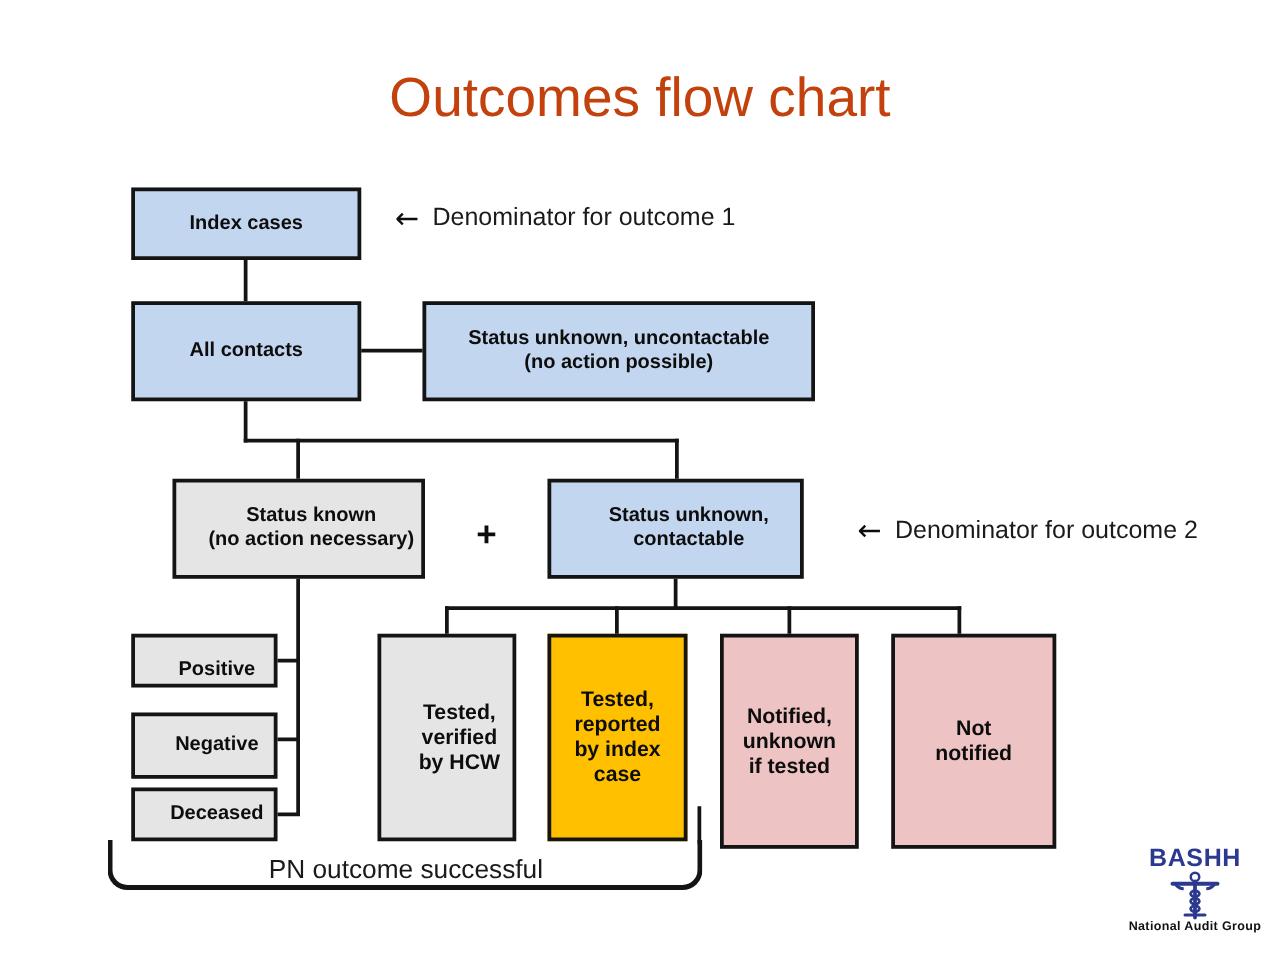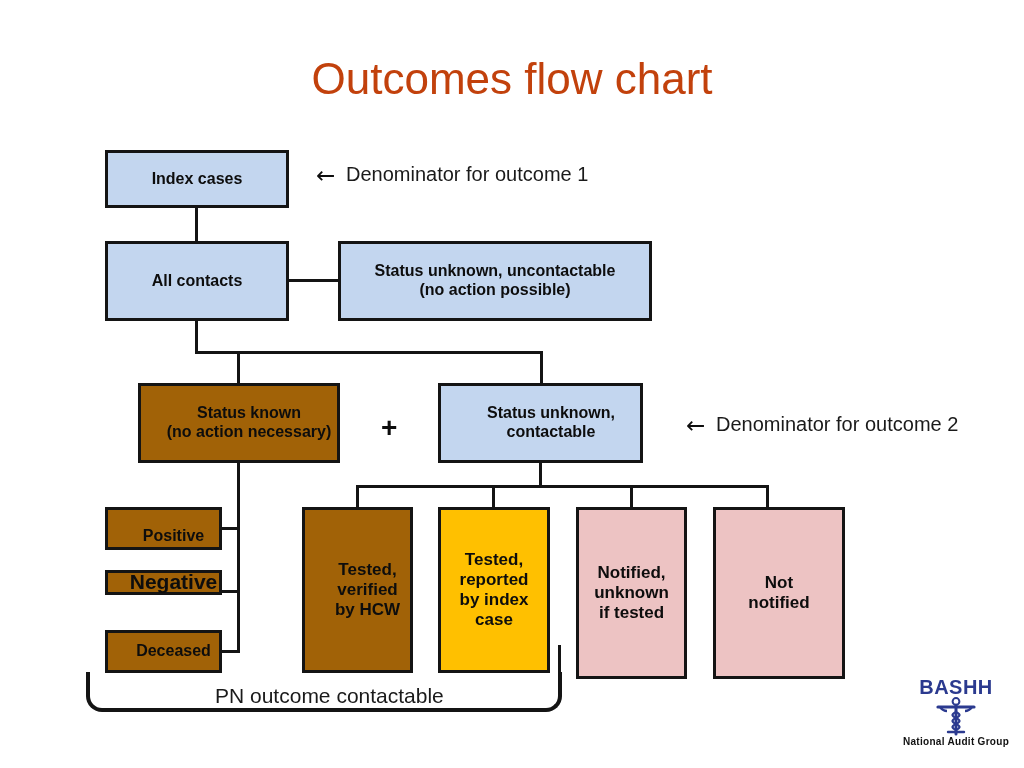--- a/index.html
+++ b/index.html
@@ -33,21 +33,21 @@
     align-items:center;
     justify-content:center;
     text-align:center;
     font-weight:bold;
     color:#0d0d0d;
     line-height:1.18;
     padding:1px 4px;
   }
   .box span{display:block;}
   .blue{background:#c3d6ef;}
-  .green{background:#a16207;padding-left:24px;}
+  .green{background:#e5e5e5;padding-left:24px;}
   .orange{background:#ffc000;}
   .pink{background:#edc3c3;}
 
   
   .ln{position:absolute;background:#141414;}
   .vl{width:3px;}
   .hl{height:3px;}
 
   
   .note{
@@ -130,21 +130,21 @@
   <div class="ln vl" style="left:539px;top:462px;height:25px;"></div>
   <div class="ln hl" style="left:356px;top:485px;width:413px;"></div>
   <div class="ln vl" style="left:356px;top:485px;height:23px;"></div>
   <div class="ln vl" style="left:492px;top:485px;height:23px;"></div>
   <div class="ln vl" style="left:630px;top:485px;height:23px;"></div>
   <div class="ln vl" style="left:766px;top:485px;height:23px;"></div>
 
   <div class="ln vl" style="left:558px;top:645px;height:30px;"></div>
 
   <div class="bracket"></div>
-  <div class="pnlabel" style="left:215px;top:684px;">PN outcome contactable</div>
+  <div class="pnlabel" style="left:215px;top:684px;">PN outcome successful</div>
 
   <div class="box blue" style="left:105px;top:150px;width:184px;height:58px;font-size:16px;">
     <span>Index cases</span>
   </div>
 
   <div class="box blue" style="left:105px;top:241px;width:184px;height:80px;font-size:16px;">
     <span>All contacts</span>
   </div>
 
   <div class="box blue" style="left:338px;top:241px;width:314px;height:80px;font-size:16px;flex-direction:column;">
@@ -159,21 +159,21 @@
 
   <div class="box blue" style="left:438px;top:383px;width:205px;height:80px;font-size:16px;flex-direction:column;padding-left:25px;">
     <span>Status unknown,</span>
     <span>contactable</span>
   </div>
 
   <div class="box green" style="left:105px;top:507px;width:117px;height:43px;font-size:16px;align-items:flex-end;">
     <span>Positive</span>
   </div>
 
-  <div class="box green" style="left:105px;top:570px;width:117px;height:25px;font-size:21px;">
+  <div class="box green" style="left:105px;top:570px;width:117px;height:53px;font-size:16px;">
     <span>Negative</span>
   </div>
 
   <div class="box green" style="left:105px;top:630px;width:117px;height:43px;font-size:16px;">
     <span>Deceased</span>
   </div>
 
   <div class="box green" style="left:302px;top:507px;width:111px;height:166px;font-size:17px;flex-direction:column;">
     <span>Tested,</span>
     <span>verified</span>

